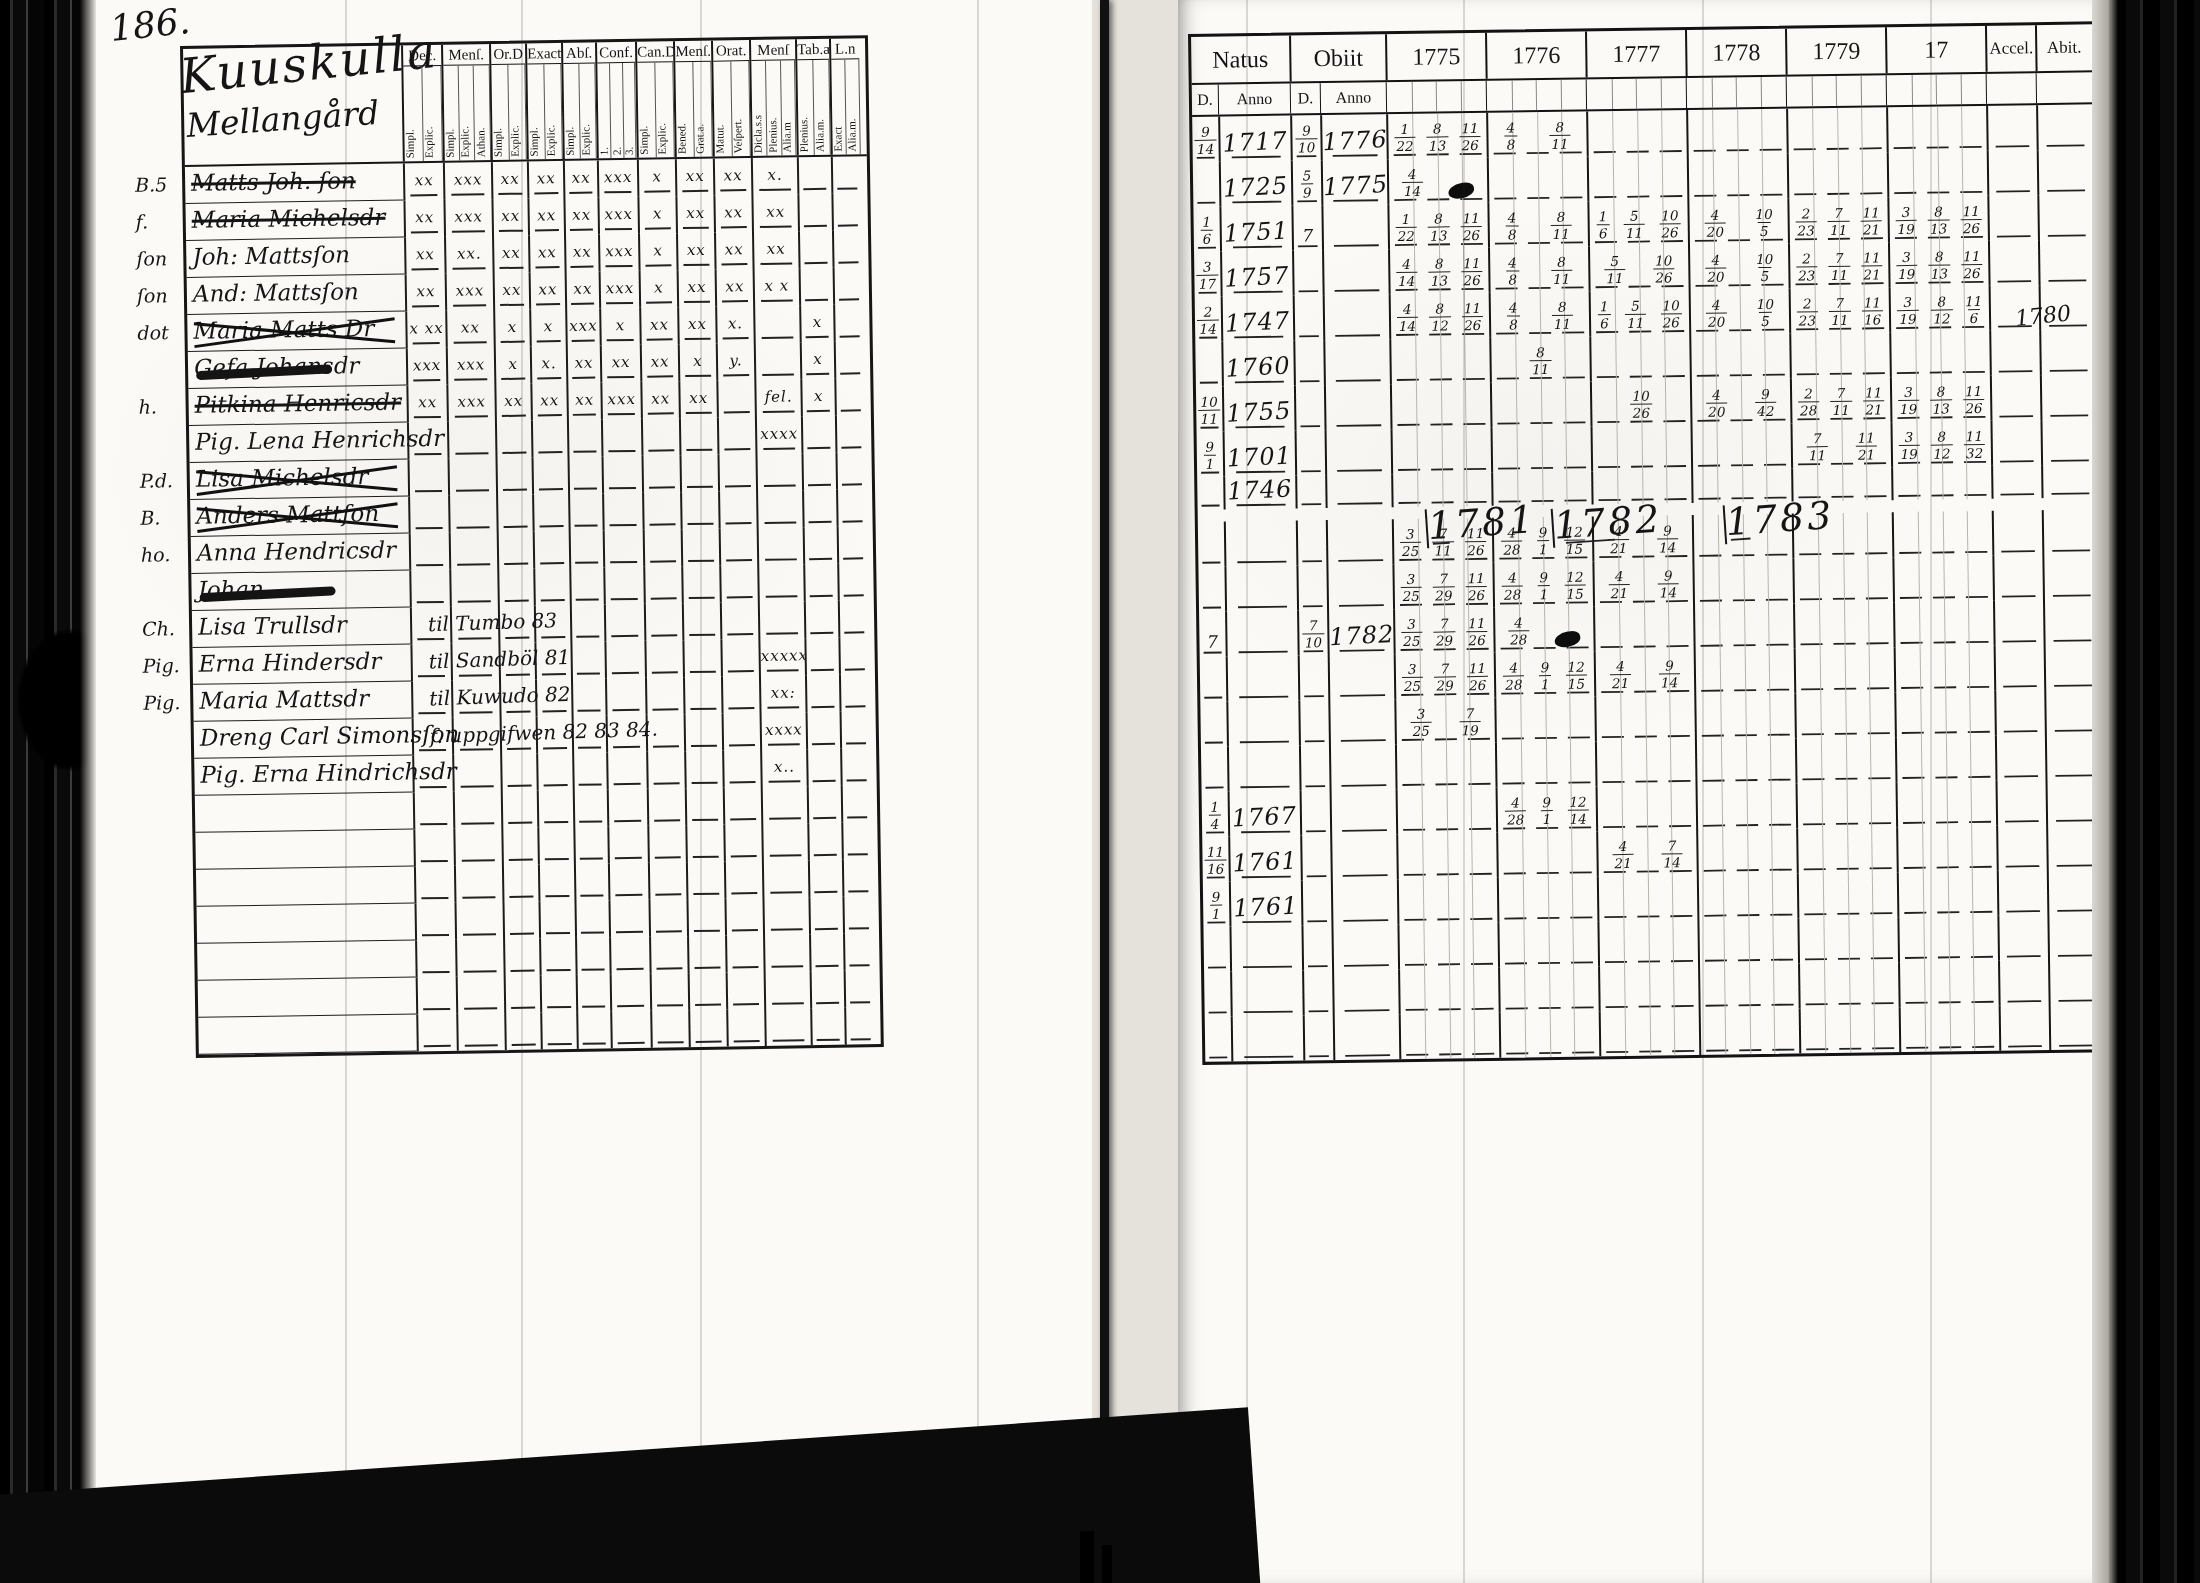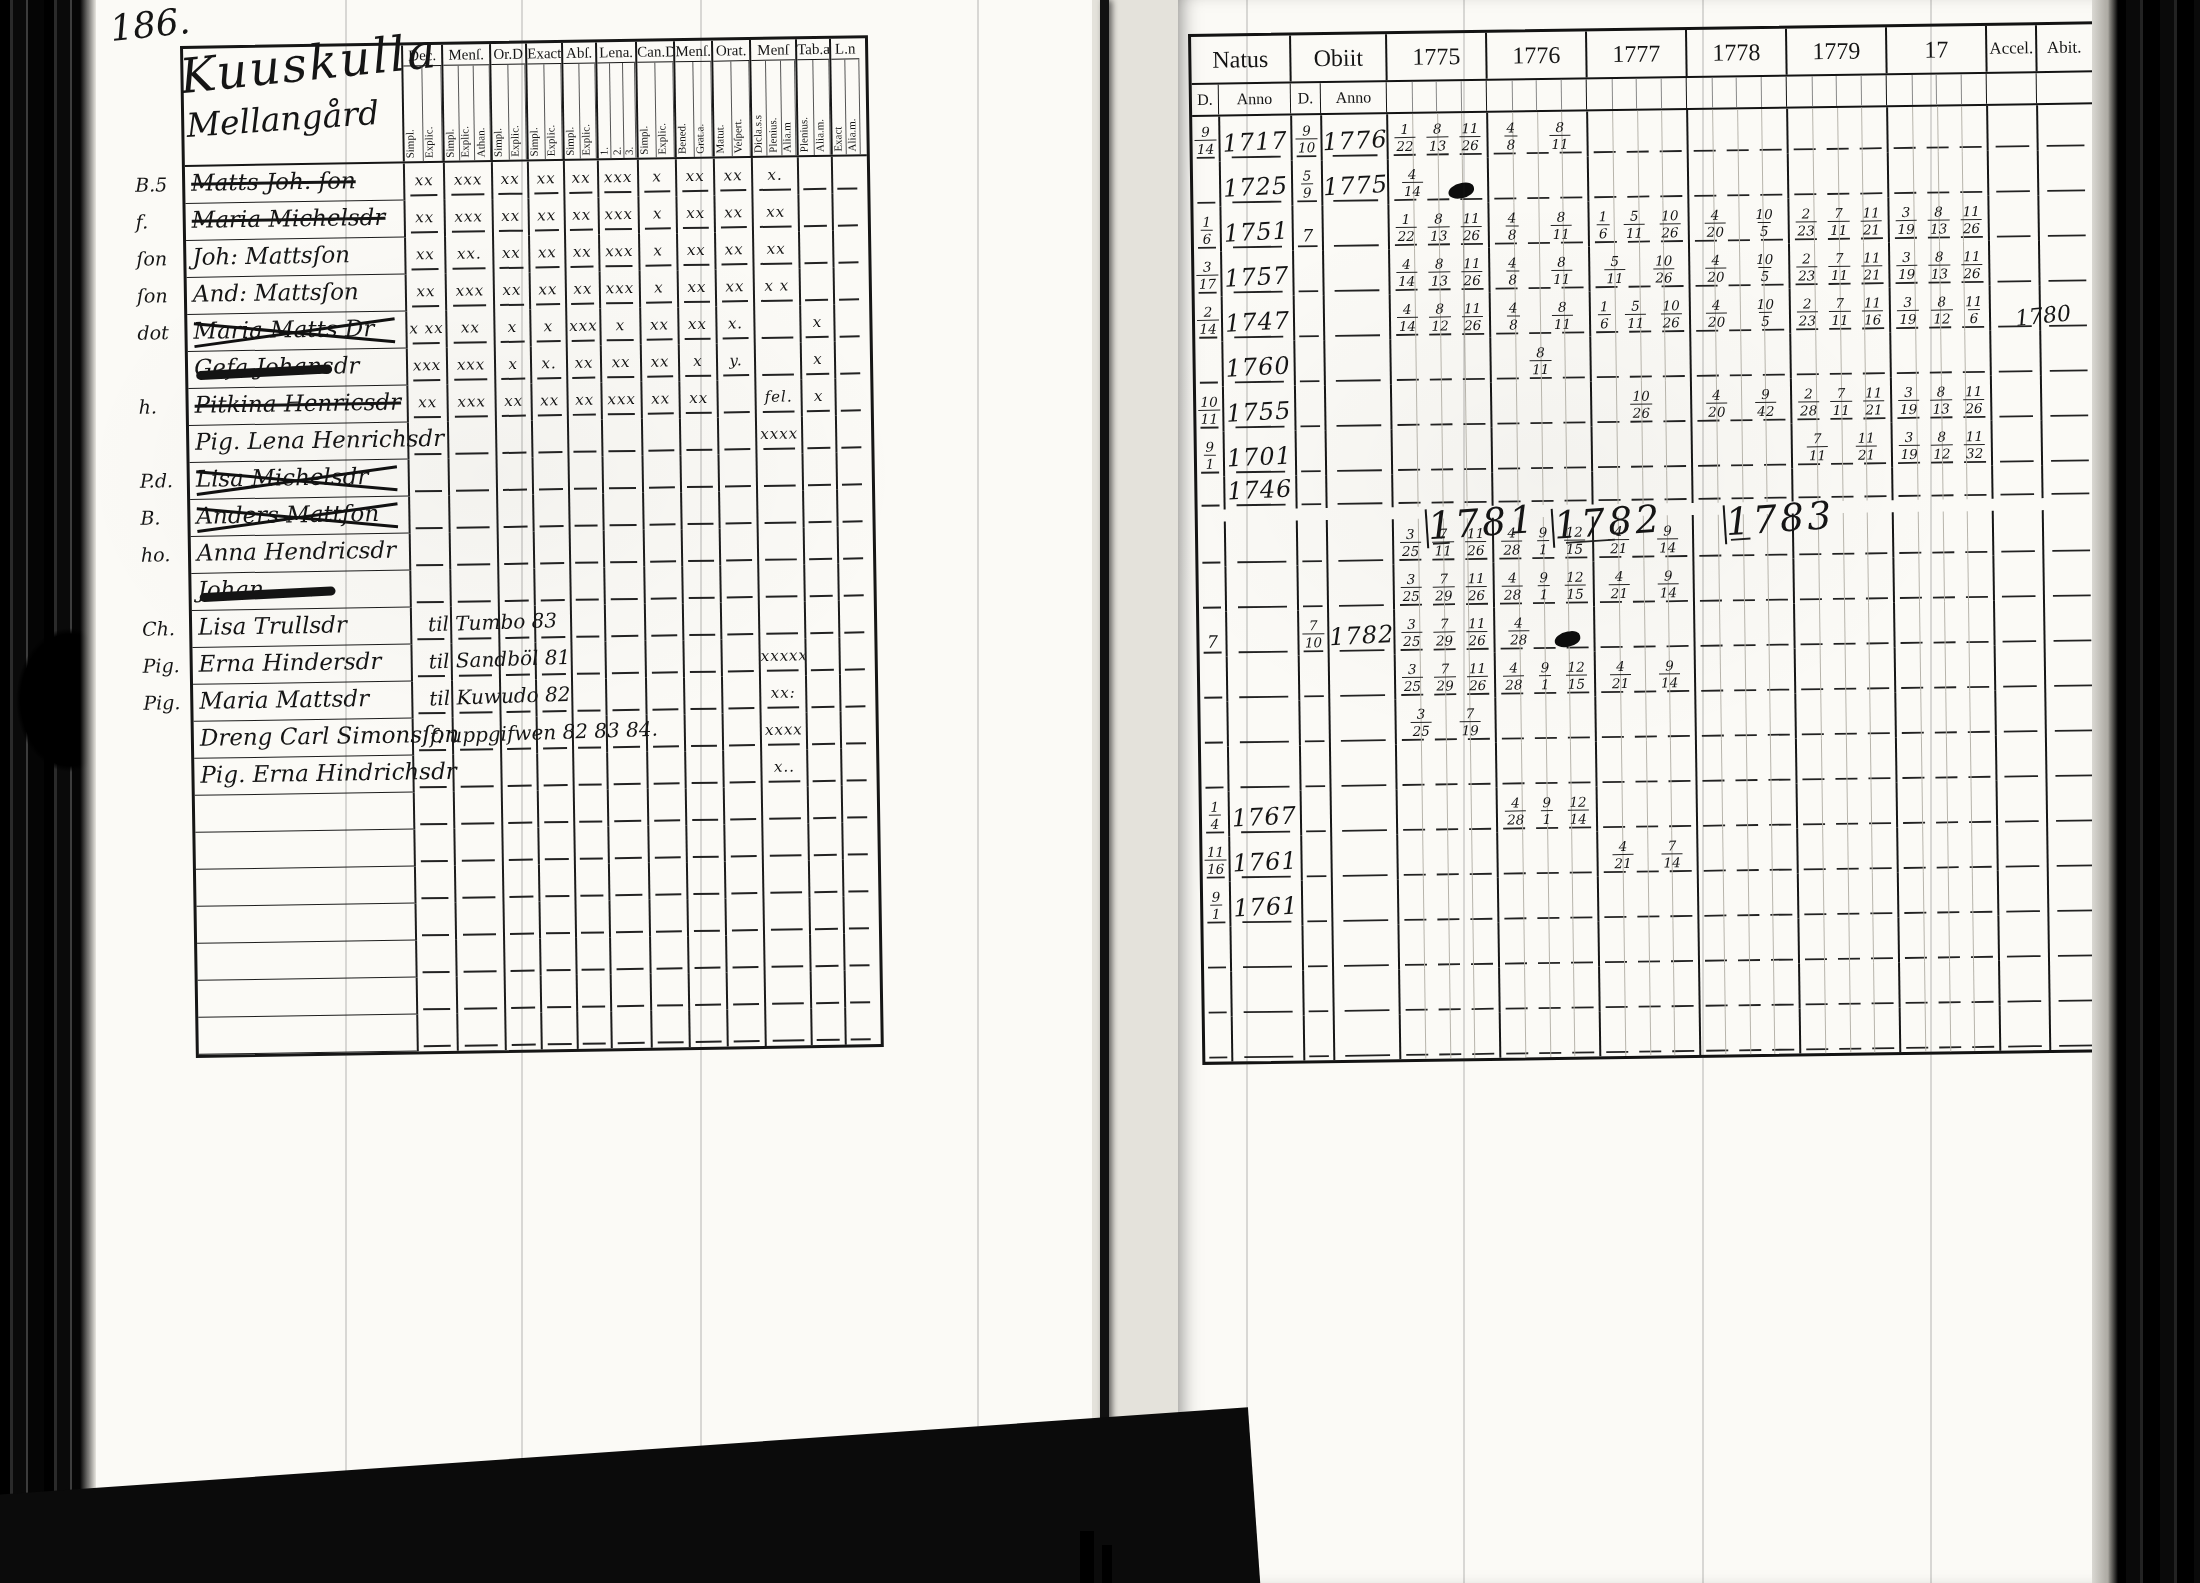--- a/index.html
+++ b/index.html
@@ -162,21 +162,21 @@
             </div>
           </div>
           <div class="lhc">
             <div class="lab">Abſ.</div>
             <div class="subs">
               <span>Simpl.</span>
               <span>Explic.</span>
             </div>
           </div>
           <div class="lhc">
-            <div class="lab">Lena.</div>
+            <div class="lab">Conf.</div>
             <div class="subs">
               <span>1.</span>
               <span>2.</span>
               <span>3.</span>
             </div>
           </div>
           <div class="lhc">
             <div class="lab">Can.D</div>
             <div class="subs">
               <span>Simpl.</span>

